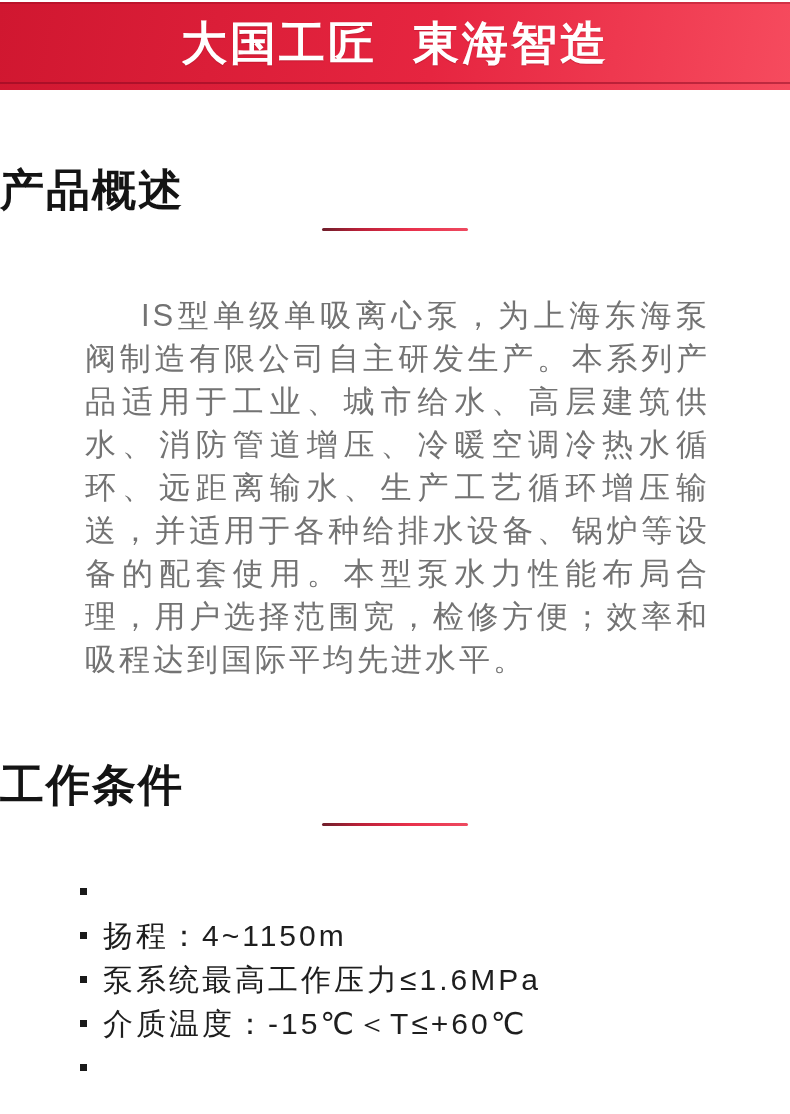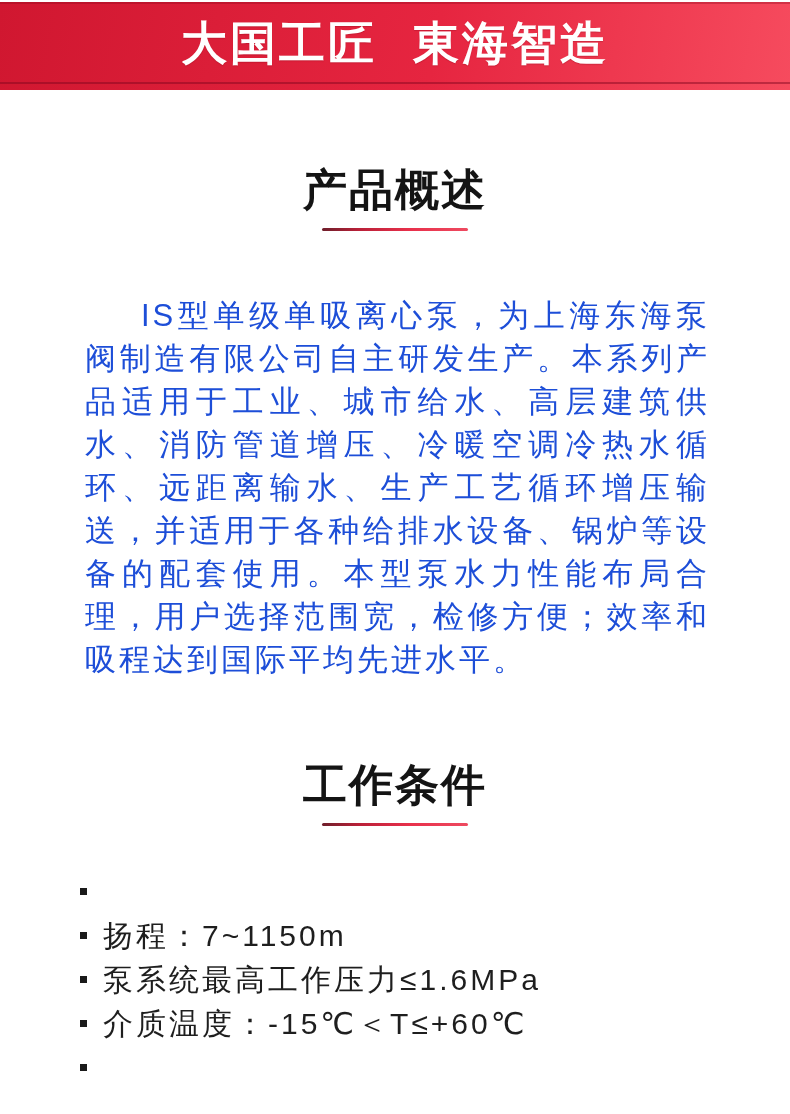--- a/index.html
+++ b/index.html
@@ -42,21 +42,21 @@
   .banner-line {
     position: absolute;
     left: 0;
     right: 0;
     bottom: 6px;
     height: 2px;
     background: rgba(125, 4, 28, 0.45);
   }
 
   
-  .sec-head { text-align: center; }
+  .sec-head { text-align: left; }
   .sec-head.overview   { margin-top: 76px; }
   .sec-head.conditions { margin-top: 80px; }
   .sec-title {
     margin: 0;
     font-size: 44px;
     line-height: 48px;
     font-weight: 700;
     color: #141414;
     letter-spacing: 2px;
   }
@@ -68,21 +68,21 @@
     background: linear-gradient(90deg, #6e1f2b 0%, #b92038 25%, #e8304b 60%, #ee4a60 100%);
   }
 
   
   .para {
     width: 625px;
     margin: 63px auto 0 85px;
     font-size: 31px;
     line-height: 43px;
     letter-spacing: 3px;
-    color: #1d4ed8;
+    color: #737373;
     text-align: justify;
     text-indent: 56px;
     font-weight: 400;
   }
 
   
   .cond-list {
     list-style: none;
     margin: 44px 0 0 0;
     padding: 0 0 0 80px;
@@ -125,21 +125,21 @@
   <section>
     <div class="sec-head conditions">
       <h2 class="sec-title">工作条件</h2>
       <div class="title-underline"></div>
     </div>
     <ul class="cond-list">
       <li>
         <span class="dot"></span>
       </li>
       <li>
-        <span class="dot"></span><span>扬程：7~1150m</span>
+        <span class="dot"></span><span>扬程：4~1150m</span>
       </li>
       <li>
         <span class="dot"></span><span>泵系统最高工作压力≤1.6MPa</span>
       </li>
       <li>
         <span class="dot"></span><span>介质温度：-15℃＜T≤+60℃</span>
       </li>
       <li>
         <span class="dot"></span>
       </li>

